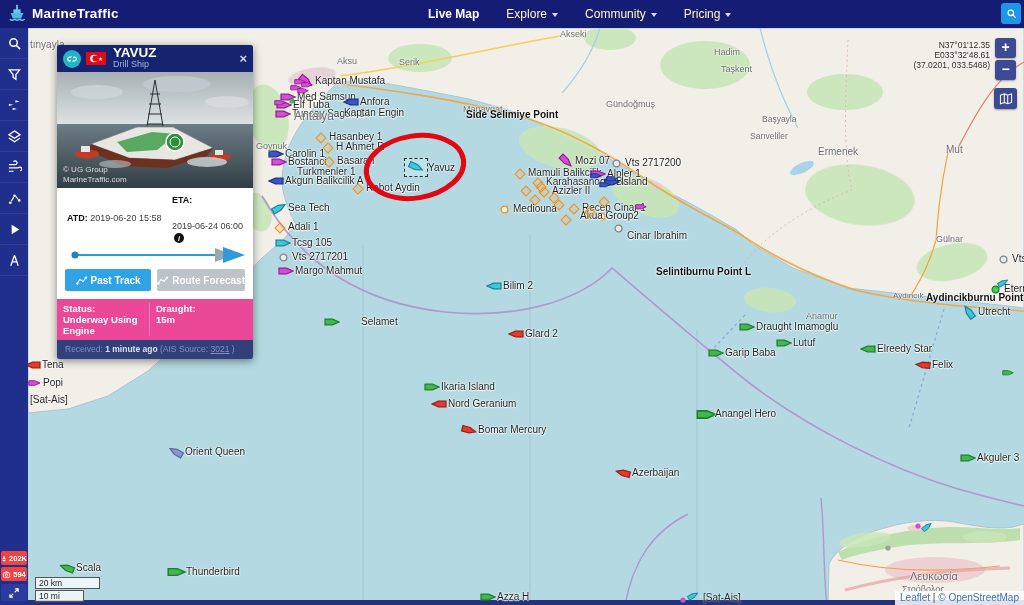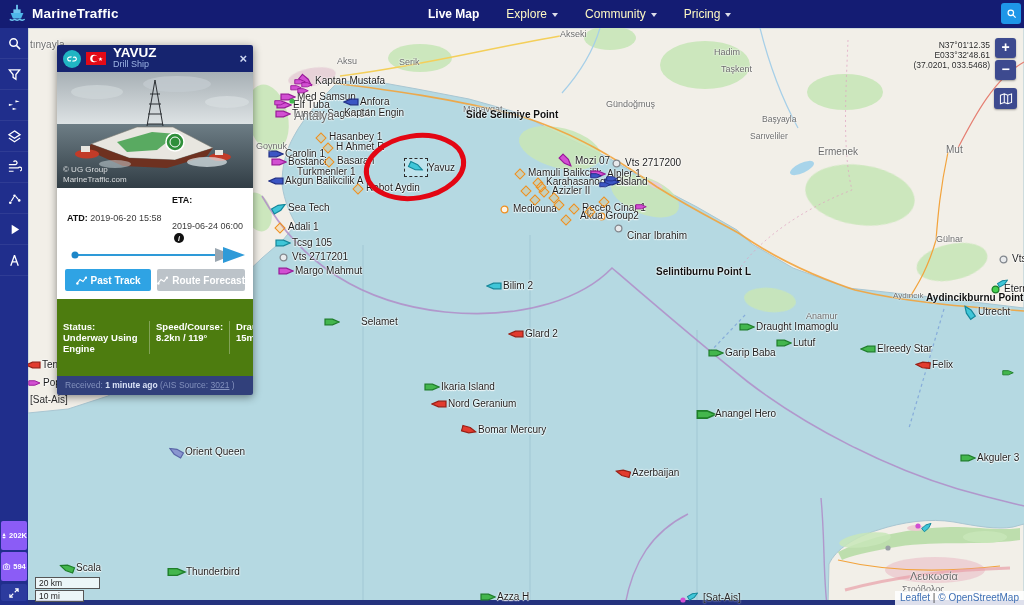--- a/index.html
+++ b/index.html
@@ -55,21 +55,21 @@
   .caret{width:0;height:0;border-left:3.5px solid transparent;border-right:3.5px solid transparent;
          border-top:4px solid rgba(255,255,255,.85);margin-top:2px;}
   #nav-search{position:absolute;right:3px;top:3px;width:20px;height:21px;background:#1e96e8;
               border-radius:3px;display:flex;align-items:center;justify-content:center;cursor:pointer;}
 
   
   #sidebar{position:absolute;left:0;top:28px;width:28px;height:577px;background:#202e8c;z-index:50;}
   .sbitem{width:28px;height:30px;display:flex;align-items:center;justify-content:center;
           border-bottom:1px solid rgba(255,255,255,.07);cursor:pointer;}
   .sbbottom{position:absolute;left:0;bottom:0;width:28px;}
-  .counter{margin:2px 1px;background:#8b5cf6;border-radius:2px;height:29px;display:flex;
+  .counter{margin:2px 1px;background:#ef4444;border-radius:2px;height:14px;display:flex;
            align-items:center;justify-content:center;gap:2px;color:#fff;font-size:7.5px;
            font-weight:bold;cursor:pointer;}
   .expandtile{margin:3px 1px 4px;background:#2c3b9e;border-radius:2px;height:17px;display:flex;
               align-items:center;justify-content:center;cursor:pointer;}
 
   
   #popup{position:absolute;left:57px;top:45px;width:196px;z-index:40;border-radius:2px;
          box-shadow:0 2px 8px rgba(0,0,0,.45);overflow:hidden;}
   .p-header{background:#16246f;height:27px;display:flex;align-items:center;padding:0 6px;gap:5px;}
   .linkbadge{width:18px;height:18px;border-radius:50%;background:#21b5c3;display:flex;
@@ -95,21 +95,21 @@
   .drow{display:flex;justify-content:space-between;font-size:9px;color:#3a3a3a;line-height:13px;
         align-items:center;}
   .drow b{color:#111;}
   .infodot{display:inline-flex;width:10px;height:10px;border-radius:50%;background:#111;color:#fff;
            font-size:7px;font-weight:bold;align-items:center;justify-content:center;margin-left:2px;
            cursor:pointer;font-style:italic;}
   .p-progress{height:24px;position:relative;}
   .p-actions{background:#fff;display:flex;gap:6px;padding:0 8px 8px;}
   .btn-past{background:#2fa3e4;flex:1;gap:4px;}
   .btn-route{background:#bcc3c9;flex:1;gap:4px;}
-  .p-stats{background:#4d7c0f;display:flex;padding:22px 0;}
+  .p-stats{background:#ec4899;display:flex;padding:4px 0;}
   .stat{padding:0 6px;color:#fff;}
   .stat+.stat{border-left:1px solid rgba(255,255,255,.3);}
   .stat .lab{font-size:9.5px;font-weight:bold;line-height:11px;}
   .stat .val{font-size:9.5px;font-weight:bold;line-height:11px;}
   .s1{flex:0 0 80px;} .s2{flex:0 0 62px;} .s3{flex:1;}
   .p-received{background:#31407b;padding:4px 8px;font-size:8.5px;color:#8391bd;line-height:11px;}
   .p-received b{color:#d9e1f6;}
   .p-received a{color:#8391bd;text-decoration:underline;cursor:pointer;}
 </style>
 </head>
@@ -604,24 +604,20 @@
           </svg>
         <span>Route Forecast</span>
       </span>
     </div>
 
     <div class="p-stats">
       <div class="stat s1">
         <div class="lab">Status:</div>
         <div class="val">Underway Using Engine</div>
       </div>
-      <div class="stat s2">
-        <div class="lab">Speed/Course:</div>
-        <div class="val">8.2kn / 119°</div>
-      </div>
       <div class="stat s3">
         <div class="lab">Draught:</div>
         <div class="val">15m</div>
       </div>
     </div>
 
     <div class="p-received">
       <span>Received:</span>
       <b>1 minute ago</b>
       <span>(AIS Source:</span>

